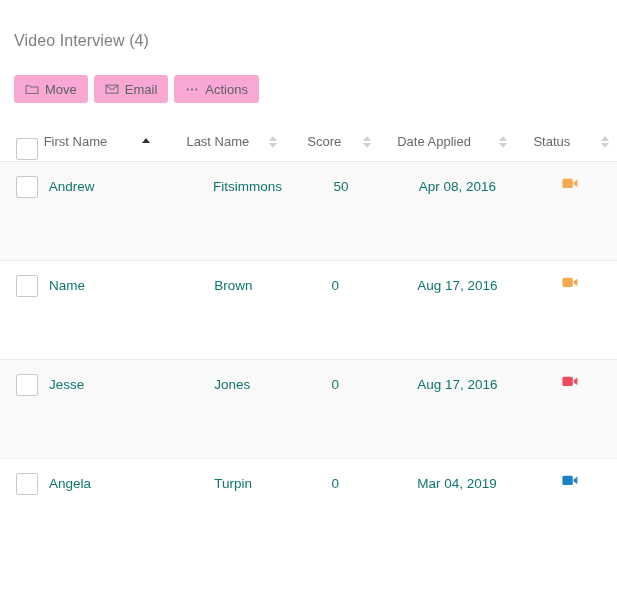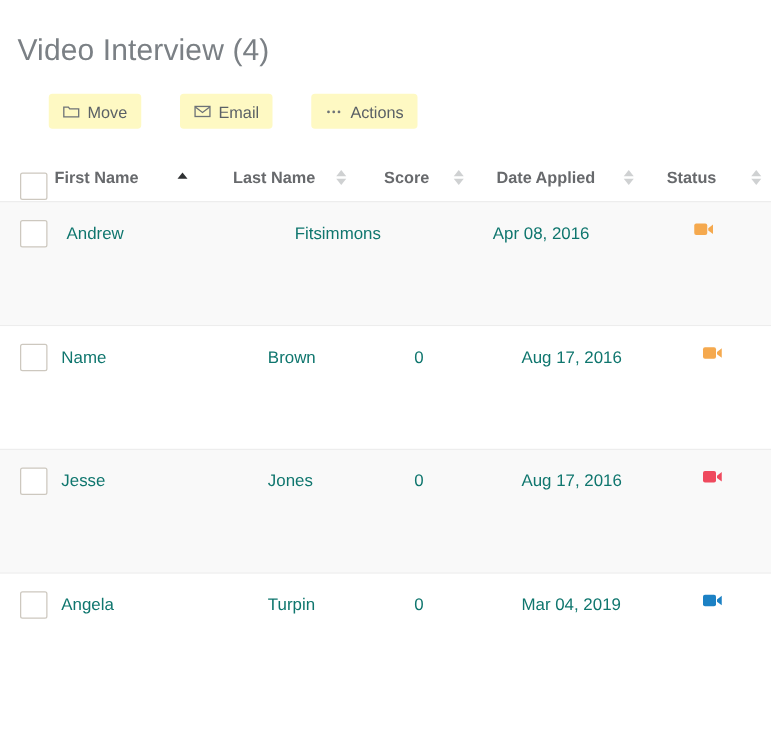--- a/index.html
+++ b/index.html
@@ -20,21 +20,21 @@
     height: 591px;
     position: relative;
     background: #ffffff;
   }
 
   
   .page-title {
     position: absolute;
     left: 14px;
     top: 26px;
-    font-size: 24px;
+    font-size: 16px;
     font-weight: 400;
     color: #7b8085;
     letter-spacing: 0.1px;
     line-height: 30px;
     white-space: nowrap;
   }
 
   
   .toolbar {
     position: absolute;
@@ -42,29 +42,28 @@
     top: 75px;
     display: flex;
     gap: 6px;
   }
   .tb-btn {
     display: inline-flex;
     align-items: center;
     gap: 6px;
     height: 28px;
     padding: 0 11px;
-    background: #fef9c3;
+    background: #f9a8d4;
     border: none;
     border-radius: 3px;
     font-family: "Liberation Sans", sans-serif;
     font-size: 13px;
     color: #5b6166;
     cursor: pointer;
     white-space: nowrap;
-    margin-left: 25px;
   }
   .tb-btn .tb-label { line-height: 1; }
   .tb-icon {
     display: inline-flex;
     align-items: center;
     justify-content: center;
     width: 14px;
     height: 14px;
     color: #6d7277;
   }
@@ -81,21 +80,21 @@
     display: flex;
     align-items: center;
     height: 39px;
     border-bottom: 1px solid #e8e8e8;
     background: #ffffff;
   }
   .th {
     display: flex;
     align-items: center;
     font-size: 13px;
-    font-weight: bold;
+    font-weight: normal;
     color: #67696c;
     white-space: nowrap;
     height: 100%;
   }
 
   .hdr-cell {
     display: flex;
     align-items: center;
     height: 100%;
     box-sizing: border-box;
@@ -285,20 +284,21 @@
 
     <div id="tbody">
         <div class="row alt">
           <div class="cell cell-check">
             <div class="checkbox"></div>
           </div>
           <div class="cell cell-first">Andrew</div>
           <div class="cell cell-sortpad"></div>
           <div class="cell cell-last">Fitsimmons</div>
           <div class="cell cell-sortpad"></div>
+          <div class="cell cell-score">50</div>
           <div class="cell cell-sortpad"></div>
           <div class="cell cell-date">Apr 08, 2016</div>
           <div class="cell cell-sortpad"></div>
           <div class="cell cell-status">
             <span class="cam">
               <svg viewBox="0 0 16 13" width="16" height="13">
                 <rect x="0.4" y="1.8" width="10.4" height="9.2" rx="1.6" fill="#f5a94e"></rect>
                 <path d="M11.6 5.6 L15.4 2.6 V10.2 L11.6 7.3 Z" fill="#f5a94e"></path>
               </svg>
             </span>

